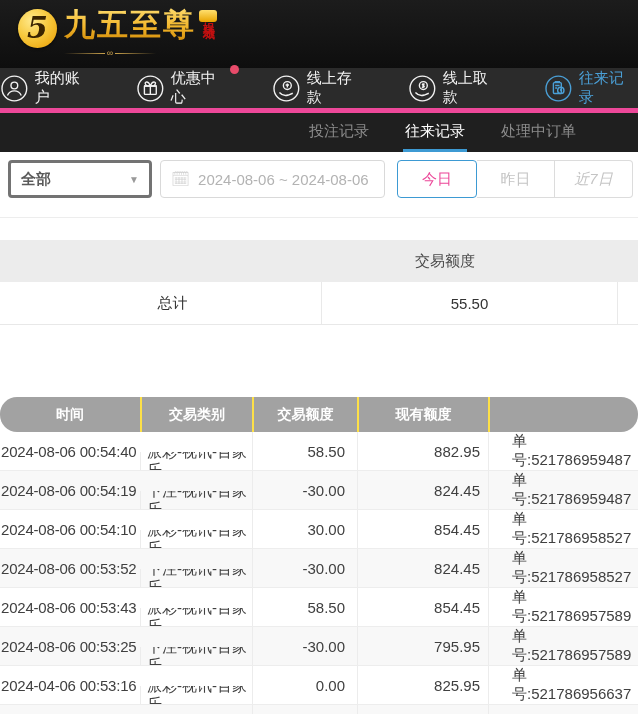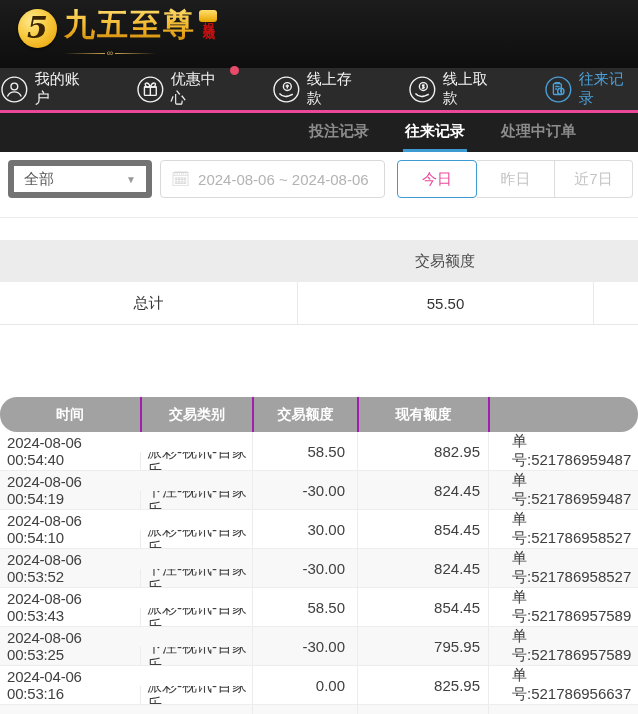--- a/index.html
+++ b/index.html
@@ -16,65 +16,65 @@
     background:linear-gradient(#ffe27a,#f2b52a 55%,#c77f00);-webkit-background-clip:text;background-clip:text;color:transparent;}
   .brand-badge{position:absolute;left:199px;top:10px;width:16px;padding:3px 1px;border-radius:3px;
     background:linear-gradient(#ffdf6e,#e8a400);color:#c21010;font-size:12px;font-weight:bold;
     writing-mode:vertical-rl;text-orientation:upright;text-align:center;letter-spacing:2px;line-height:14px;}
   .flourish{position:absolute;left:64px;top:49px;width:92px;height:8px;display:flex;align-items:center;}
   .flourish .l{flex:1;height:1px;background:linear-gradient(90deg,transparent,#caa24c);}
   .flourish .r{flex:1;height:1px;background:linear-gradient(90deg,#caa24c,transparent);}
   .flourish .c{color:#caa24c;font-size:9px;line-height:8px;padding:0 2px;}
 
   
-  .navbar{height:45px;background:#2b2b2b;display:flex;align-items:center;padding-left:1px;gap:43px;border-bottom:3px solid #ec4899;box-sizing:border-box;}
+  .navbar{height:45px;background:#2b2b2b;display:flex;align-items:center;padding-left:1px;gap:43px;border-bottom:5px solid #ec4899;box-sizing:border-box;}
   .nav-item{display:flex;align-items:center;gap:7px;color:#f2f2f2;font-size:15px;cursor:pointer;position:relative;}
   .nav-item.active{color:#4a9fd6;}
   .nav-item svg{display:block;}
   .nav-dot{position:absolute;right:-9px;top:-4px;width:9px;height:9px;border-radius:50%;background:#e84b6a;}
 
   
-  .subnav{height:39px;background:#1f1f1f;display:flex;justify-content:flex-end;align-items:stretch;padding-right:60px;gap:32px;font-weight:bold;}
+  .subnav{height:39px;background:#1f1f1f;display:flex;justify-content:flex-end;align-items:stretch;padding-right:60px;gap:32px;}
   .tab{display:flex;align-items:center;font-size:15px;color:#8c8c8c;cursor:pointer;border-bottom:3px solid transparent;box-sizing:border-box;padding:0 2px;}
   .tab.active{color:#ffffff;border-bottom-color:#3d9ad3;}
 
   
   .filter{height:66px;background:#fff;position:relative;border-bottom:1px solid #ededed;box-sizing:border-box;}
-  .select-box{position:absolute;left:8px;top:8px;width:144px;height:38px;border:6px solid #737373;border-radius:4px;
-    box-sizing:border-box;display:flex;align-items:center;padding:0 10px;font-size:15px;color:#5a5a5a;cursor:pointer;}
+  .select-box{position:absolute;left:8px;top:8px;width:144px;height:38px;border:3px solid #737373;border-radius:4px;
+    box-sizing:border-box;display:flex;align-items:center;padding:0 10px;font-size:15px;color:#5a5a5a;cursor:pointer;font-weight:bold;}
   .select-box .chev{margin-left:auto;color:#999;font-size:10px;}
   .date-box{position:absolute;left:160px;top:8px;width:225px;height:38px;border:1px solid #d9d9d9;border-radius:4px;
     box-sizing:border-box;display:flex;align-items:center;gap:8px;padding:0 10px;font-size:15px;color:#b3b3b3;cursor:pointer;}
   .date-box .cal{color:#cfcfcf;font-size:15px;}
   .btn-group{position:absolute;left:397px;top:8px;height:38px;display:flex;}
   .qbtn{height:38px;box-sizing:border-box;border:1px solid #dcdcdc;background:#fff;font-size:15px;color:#c4c4c4;
     display:flex;align-items:center;justify-content:center;cursor:pointer;font-family:inherit;}
   .qbtn.first{width:80px;border-radius:4px 0 0 4px;}
   .qbtn.mid{width:78px;border-left:none;}
-  .qbtn.last{width:78px;border-left:none;border-radius:0 4px 4px 0;}
+  .qbtn.last{width:78px;border-left:none;border-radius:0 4px 4px 0;font-style:italic;}
   .qbtn.active{color:#ec4899;border:1px solid #3d9ad3;border-radius:4px;}
 
   
   .spacer22{height:22px;background:#fff;}
   .summary-head{height:42px;background:#ececec;display:grid;grid-template-columns:297px 296px 1fr;align-items:center;}
   .summary-head div{text-align:center;font-size:15px;color:#4a4a4a;}
-  .summary-row{height:43px;background:#fff;display:grid;grid-template-columns:297px 296px 1fr;align-items:center;border-bottom:1px solid #e8e8e8;box-sizing:border-box;}
+  .summary-row{height:43px;background:#fff;display:grid;grid-template-columns:297px 296px 1fr;align-items:center;border-bottom:1px solid #e8e8e8;box-sizing:border-box;padding-left:24px;}
   .summary-row div{text-align:center;font-size:15px;color:#333;}
   .summary-row .c2,.summary-row .c3{border-left:1px solid #e9e9e9;height:100%;display:flex;align-items:center;justify-content:center;box-sizing:border-box;}
   .spacer72{height:72px;background:#fff;}
 
   
   .thead{height:35px;background:#a2a2a2;display:grid;grid-template-columns:140px 112px 105px 131px 1fr;align-items:center;border-radius:17px;}
   .thead div{text-align:center;color:#fff;font-size:14px;font-weight:bold;height:100%;display:flex;align-items:center;justify-content:center;box-sizing:border-box;}
-  .thead div + div{border-left:2px solid #a21caf;}
+  .thead div + div{border-left:2px solid #fde047;}
   .trow{height:39px;display:grid;grid-template-columns:140px 112px 105px 131px 1fr;border-bottom:1px solid #ededed;box-sizing:border-box;background:#fff;}
   .trow:nth-child(even){background:#f8f8f8;}
   .trow > div{display:flex;align-items:center;font-size:15px;color:#404040;box-sizing:border-box;overflow:hidden;}
   .trow > div + div{border-left:1px solid #ececec;}
-  .cell-time{padding-left:7px;letter-spacing:-0.2px;}
+  .cell-time{padding-left:1px;letter-spacing:-0.2px;}
   .cell-type{padding:1px 2px 1px 6px;font-size:14px;line-height:18px;margin-top:20px;}
   .cell-amt{justify-content:flex-end;padding-right:12px;}
   .cell-bal{justify-content:flex-end;padding-right:8px;}
   .cell-ord{padding-left:23px;}
 </style>
 </head>
 <body>
 
 <div class="screen">
 

